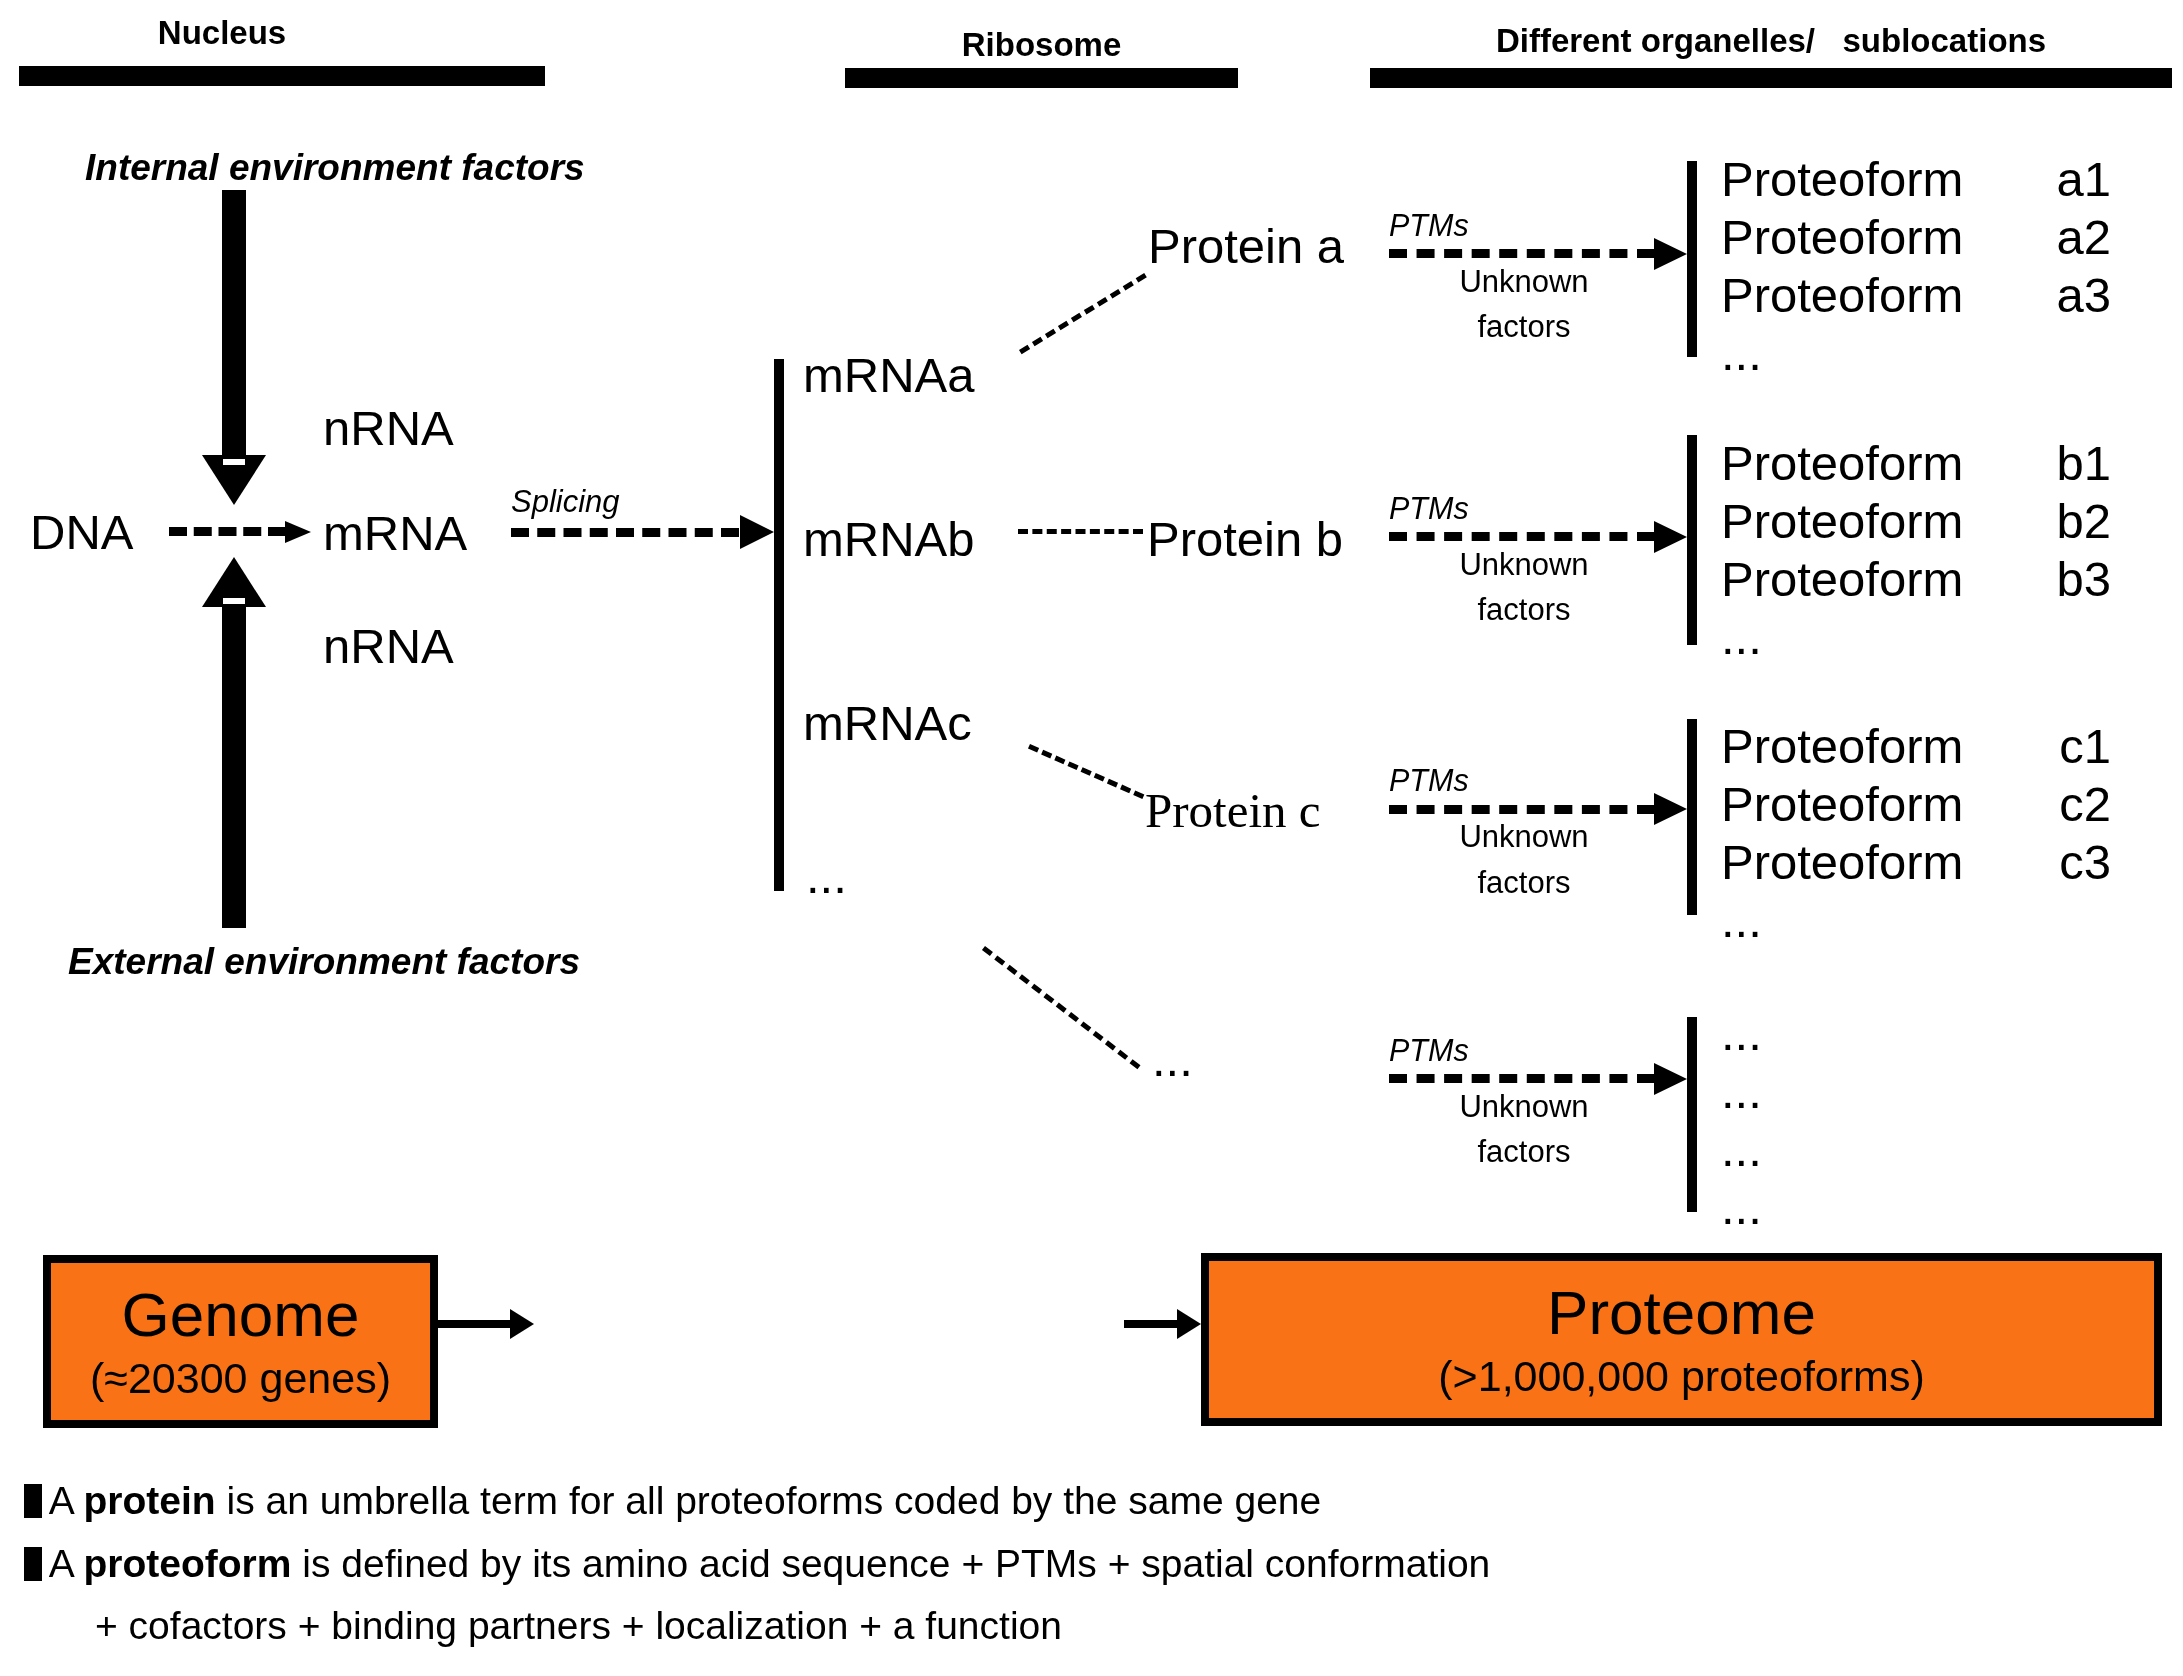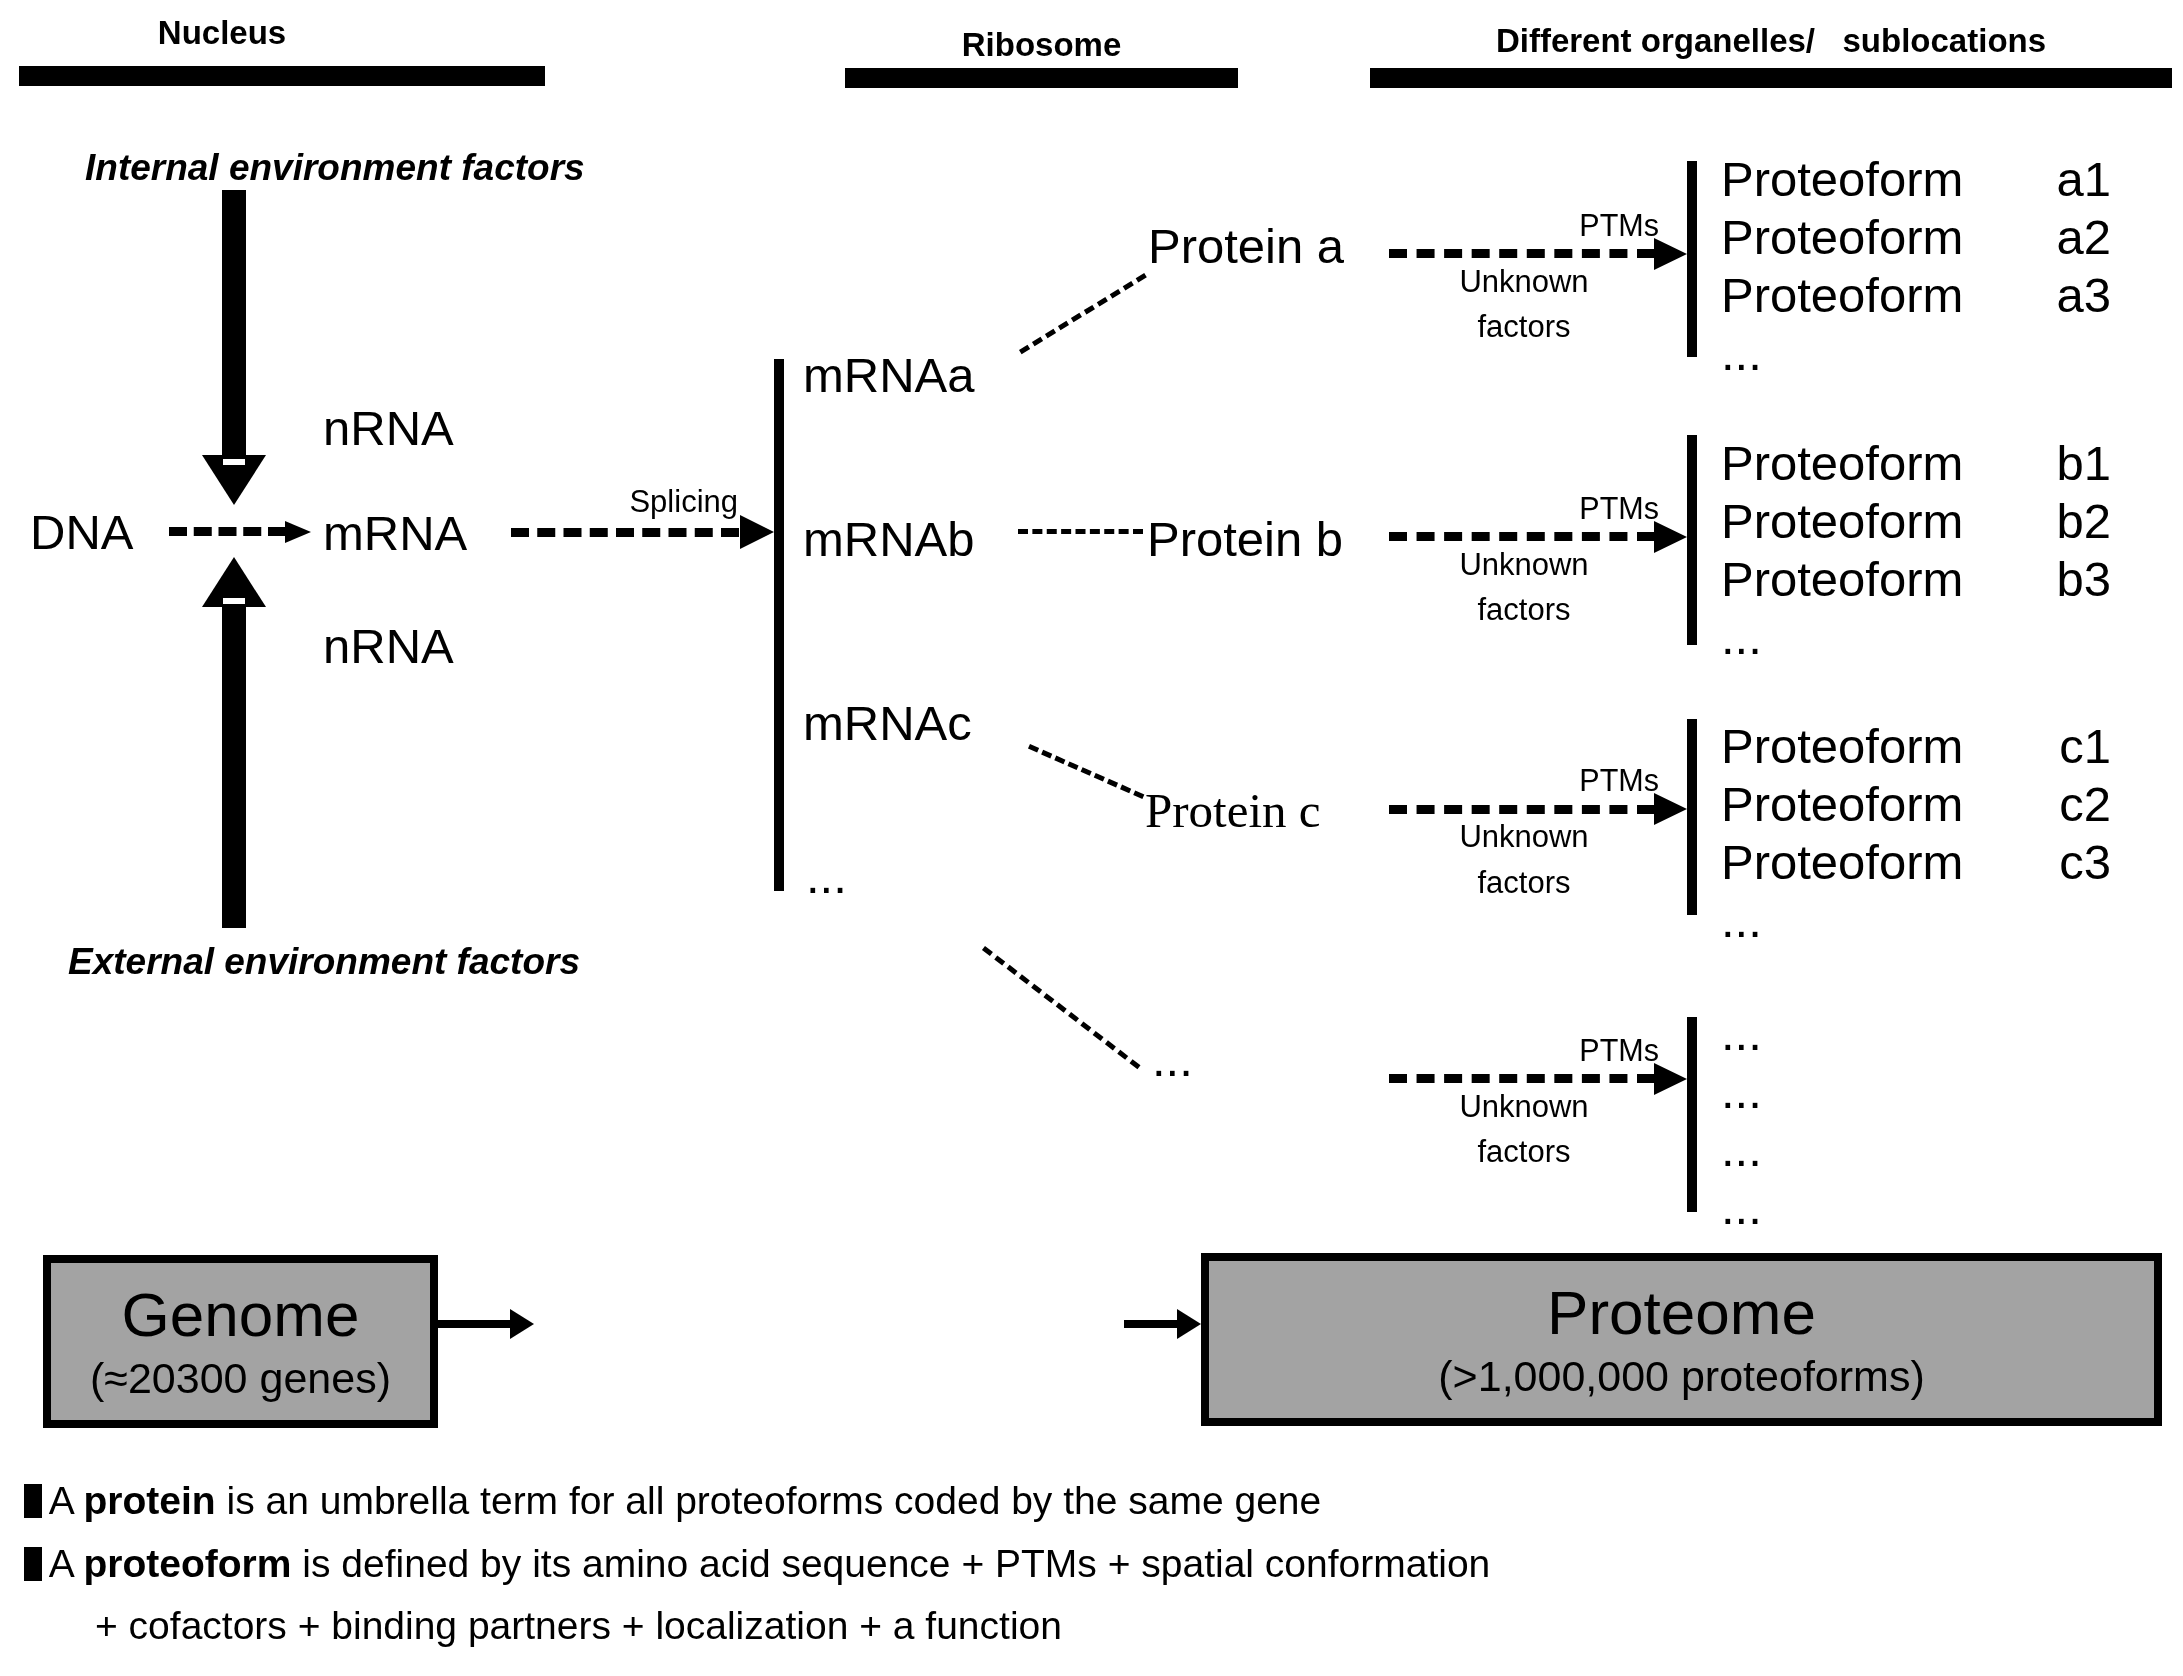--- a/index.html
+++ b/index.html
@@ -8,34 +8,34 @@
     width:2183px;height:1677px;
     background:#ffffff;color:#000000;
     font-family:"Liberation Sans",sans-serif;
     overflow:hidden;
   }
   .abs{position:absolute;}
   .bar{background:#000;}
   .hdr{font-size:33px;font-weight:bold;line-height:1.1;text-align:center;}
   .envf{font-size:37px;font-weight:bold;font-style:italic;line-height:1.1;}
   .node{font-size:49px;line-height:1.15;white-space:nowrap;}
-  .small-lbl{font-size:30.5px;line-height:1.1;text-align:right;}
+  .small-lbl{font-size:30.5px;line-height:1.1;text-align:left;font-style:italic;}
   .uf{font-size:31px;font-weight:normal;line-height:1.1;text-align:center;}
   .dash14{border-top:9.5px dashed #000;height:0;}
   .dash8{border-top:5.4px dashed #000;height:0;}
   .rot{transform-origin:0 0;}
   .tri{width:0;height:0;border-style:solid;border-color:transparent;}
   .tri-right{border-top-color:transparent;border-bottom-color:transparent;border-left-color:#000;border-right-width:0;}
   .tri-down{border-left-color:transparent;border-right-color:transparent;border-top-color:#000;border-bottom-width:0;}
   .tri-up{border-left-color:transparent;border-right-color:transparent;border-bottom-color:#000;border-top-width:0;}
   .notch{background:#ffffff;}
   .pf-row{display:flex;justify-content:space-between;width:390px;font-size:49px;line-height:58px;white-space:nowrap;}
   .pf-col{display:flex;flex-direction:column;}
   .dots{font-size:49px;line-height:58px;}
-  .box{border:8.1px solid #000;background:#a3a3a3;display:flex;flex-direction:column;align-items:center;justify-content:center;gap:9.5px;text-align:center;}
+  .box{border:8.1px solid #000;background:#f97316;display:flex;flex-direction:column;align-items:center;justify-content:center;gap:9.5px;text-align:center;}
   .box-title{font-size:62px;line-height:1.05;white-space:nowrap;}
   .box-sub{font-size:43px;line-height:1.05;white-space:nowrap;}
   .note{font-size:39px;line-height:1.15;white-space:nowrap;}
   .note .b{font-weight:bold;}
   .bullet-sq{display:inline-block;width:17.6px;height:34px;background:#000;margin-right:6.8px;vertical-align:-4.1px;}
   .pre{white-space:pre;}
 </style>
 </head>
 <body>
 

